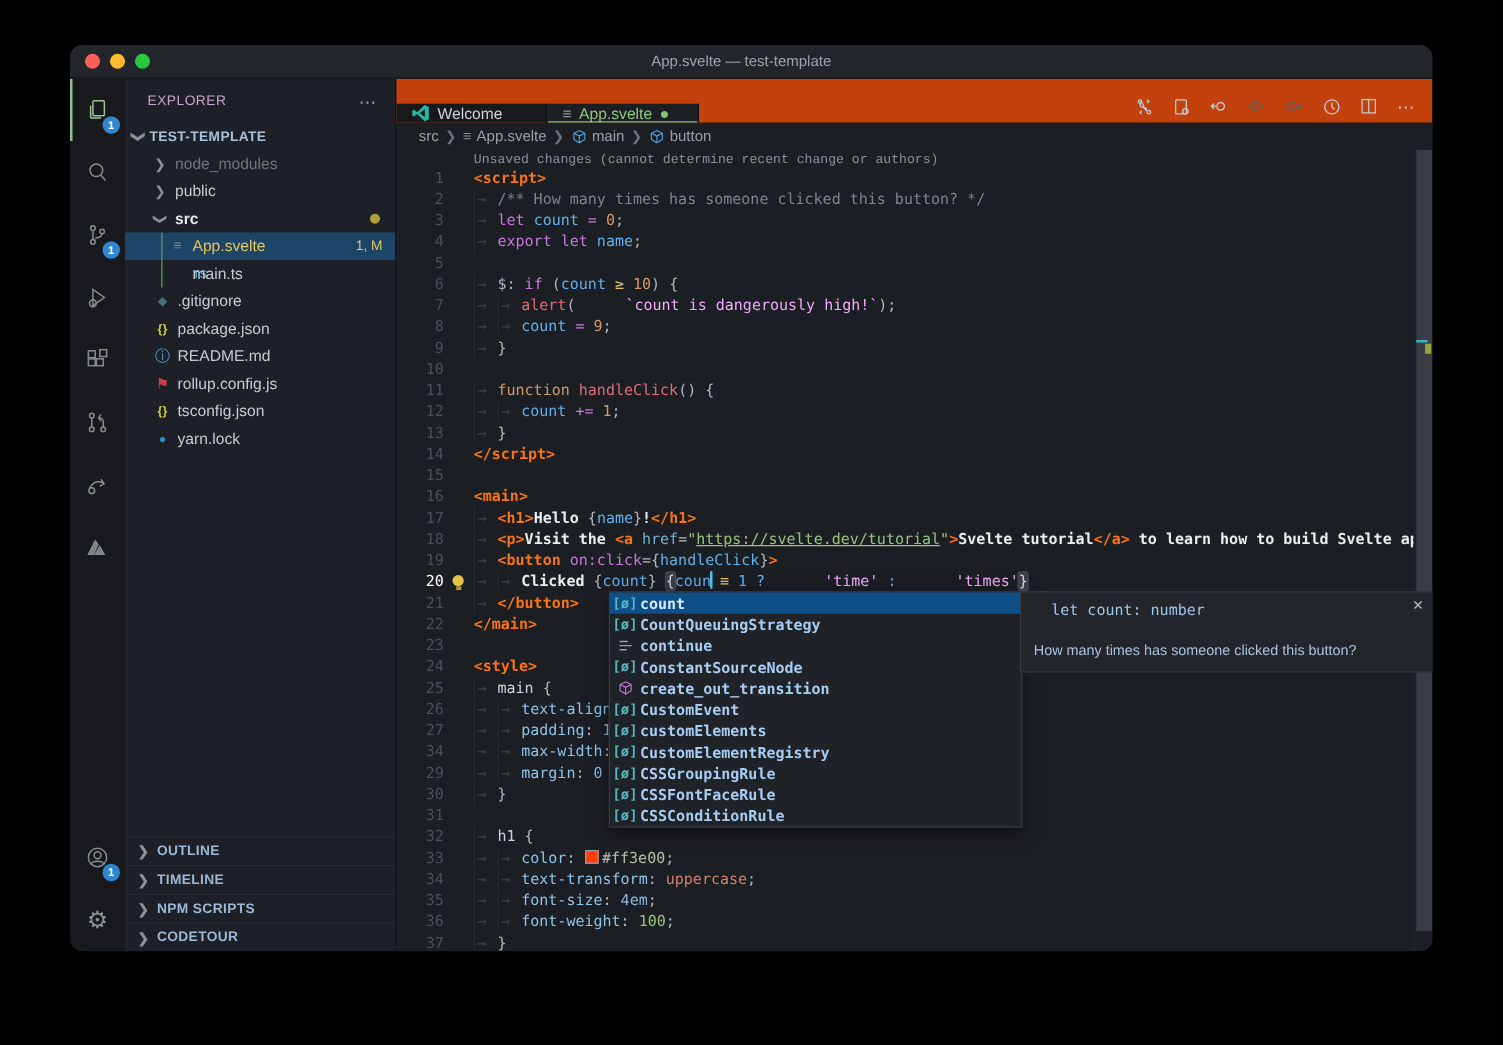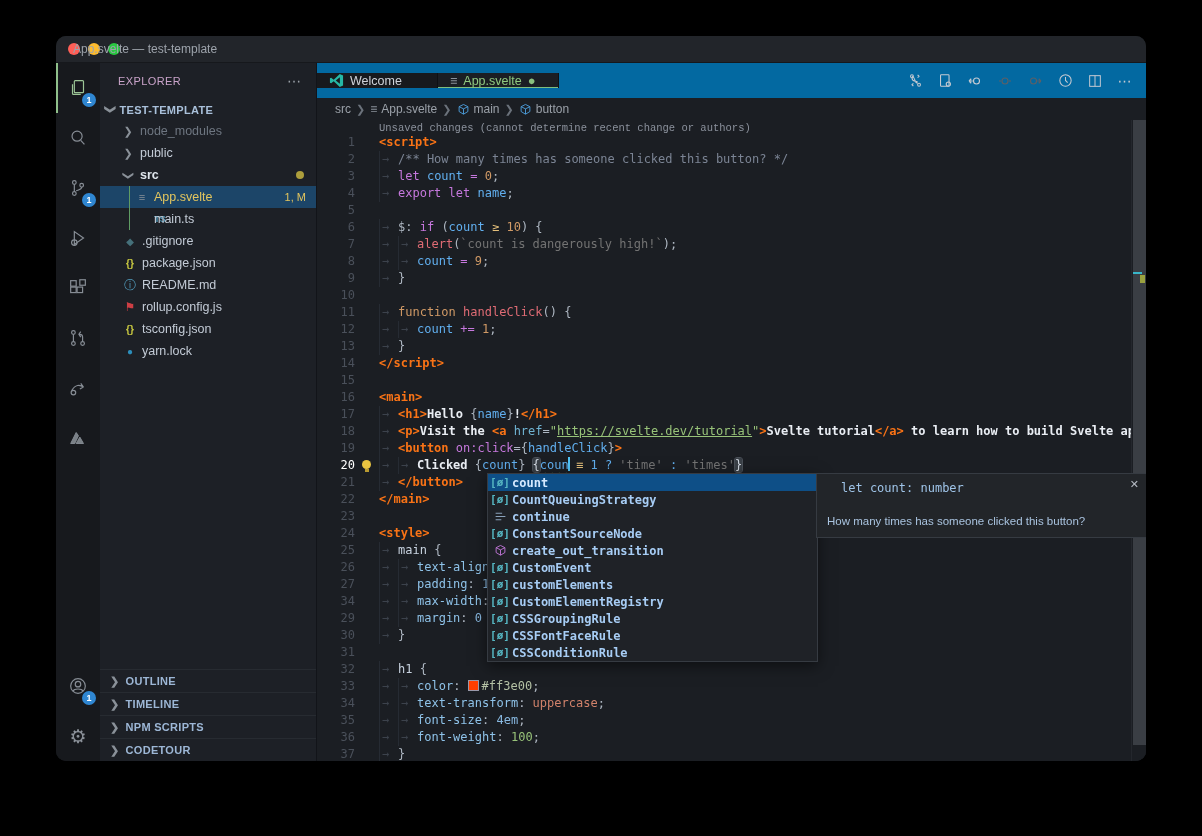--- a/index.html
+++ b/index.html
@@ -6,21 +6,21 @@
   .stage{position:relative;width:1202px;height:836px;background:#000;overflow:hidden;
          font-family:"Liberation Sans",sans-serif;-webkit-font-smoothing:antialiased;}
   .window{position:absolute;left:56px;top:36px;width:1090px;height:725px;background:#1b1e23;
           border-radius:10px;overflow:hidden;box-shadow:0 25px 70px rgba(0,0,0,.75);}
   
   .titlebar{height:26px;background:#22252a;display:flex;align-items:center;position:relative;
             border-bottom:1px solid #16181c;}
   .lights{display:flex;gap:8px;margin-left:12px;}
   .light{width:12px;height:12px;border-radius:50%;}
   .l-close{background:#ff5f57;} .l-min{background:#febc2e;} .l-zoom{background:#28c840;}
-  .title-text{position:absolute;left:0;right:16px;font-size:12px;color:#9da3ab;padding-left:17px;}
+  .title-text{position:absolute;left:0;right:16px;text-align:center;font-size:12px;color:#9da3ab;}
   
   .body{display:flex;height:698px;}
   .activitybar{width:44px;background:#17191d;display:flex;flex-direction:column;align-items:stretch;flex:none;}
   .ab-item{height:50px;position:relative;display:flex;align-items:center;justify-content:center;color:#878d95;}
   .ab-item svg{stroke:#878d95;}
   .ab-item.active{box-shadow:inset 2px 0 0 #8fbf8a;}
   .ab-item.active svg{stroke:#9cc596;}
   .ab-badge{position:absolute;right:4px;bottom:6px;min-width:14px;height:14px;border-radius:8px;
             background:#2f86d1;color:#fff;font-size:9px;line-height:14px;text-align:center;font-weight:700;}
   .ab-spacer{flex:1;}
@@ -44,21 +44,21 @@
   .row.bold .lbl{font-weight:700;color:#dfe5ec;}
   .tree-guide{position:absolute;left:29px;top:0;bottom:0;width:1px;background:#5f9c63;}
   .chev{display:inline-block;font-size:11px;color:#8a9199;}
   .chev.down{transform:rotate(90deg);}
   .sb-panels{position:absolute;left:0;right:0;bottom:0;}
   .panel-row{height:22px;border-top:1px solid #272b31;display:flex;align-items:center;padding-left:10px;
              color:#9db7d6;font-weight:700;font-size:11px;letter-spacing:.3px;}
   .panel-row .chev{margin-right:6px;}
   
   .editor{flex:1;position:relative;background:#1b1e23;overflow:hidden;}
-  .tabbar{height:35px;background:#0369a1;display:flex;align-items:center;}
+  .tabbar{height:35px;background:#c2410c;display:flex;align-items:flex-end;}
   .tab{display:flex;align-items:center;gap:6px;padding:0 12px;font-size:12.5px;color:#cfd3da;
        background:#17191d;border-right:1px solid #0e1013;min-width:96px;}
   .tab.active{background:#1b1e23;color:#8fc97f;box-shadow:inset 0 -1px 0 #7fbf7f;}
   .tab .dirty{color:#89c07e;font-size:13px;}
   .tab-actions{margin-left:auto;display:flex;align-items:center;gap:4px;padding-right:8px;}
   .ea{width:26px;height:26px;display:flex;align-items:center;justify-content:center;}
   .ea svg{stroke:#c5cad2;}
   .ea.dim svg{stroke:#5a6068;}
   .crumbs{height:22px;display:flex;align-items:center;gap:5px;padding-left:18px;font-size:12px;color:#9aa0a8;}
   .crumbs .sep{color:#6b727b;font-size:11px;}
@@ -70,21 +70,21 @@
             color:#8b919c;font-family:Liberation Mono, monospace;}
   .cl{height:17px;line-height:17px;white-space:pre;display:flex;position:relative;}
   .ln{width:62px;padding-right:24px;box-sizing:border-box;text-align:right;color:#4a505a;flex:none;}
   .cl.cur-line .ln{color:#ffffff;}
   .ct{flex:1;}
   .ind{display:inline-block;width:19px;color:#3c424c;border-left:1px solid #262b33;padding-left:2px;box-sizing:border-box;}
   .ind.empty{color:transparent;}
   
   .t{color:#f97316;font-weight:600;} .b{color:#e9edf3;font-weight:700;} .c{color:#7b8494;}
   .k{color:#c678dd;} .kf{color:#d19a66;} .v{color:#61afef;} .o{color:#c678dd;} .n{color:#d19a66;}
-  .s{color:#737373;} .fn{color:#e06c75;} .y{color:#e5c07b;} .d{color:#aeb7c2;}
+  .s{color:#f0abfc;margin-left:40px;} .fn{color:#e06c75;} .y{color:#e5c07b;} .d{color:#aeb7c2;}
   .at{color:#6fb3d2;} .ad{color:#c678dd;} .q{color:#98c379;}
   .lk{color:#98c379;text-decoration:underline;} .qb{color:#61afef;}
   .sel{color:#c8d3e0;} .pr{color:#8ec2e8;} .vk{color:#d1826b;} .n2{color:#88b8e0;}
   .vg{color:#98c379;} .hx{color:#b5c2a5;}
   .dm{color:#d3dae3;background:#3a4047;outline:1px solid #4a5058;border-radius:2px;}
   .mis{color:#61afef;text-decoration:underline wavy #5a9e5a 1px;text-underline-offset:3px;}
   .cur{display:inline-block;width:2px;height:14px;background:#4fc3f7;vertical-align:-2px;margin:0 -1px;}
   .sw{display:inline-block;width:9px;height:9px;background:#ff3e00;border:1px solid #99a;margin-right:3px;vertical-align:-1px;}
   .bulb{position:absolute;left:44px;top:3px;width:11px;height:11px;}
   .bulb .g{position:absolute;left:1px;top:0;width:9px;height:9px;border-radius:50%;background:#e8c341;}

